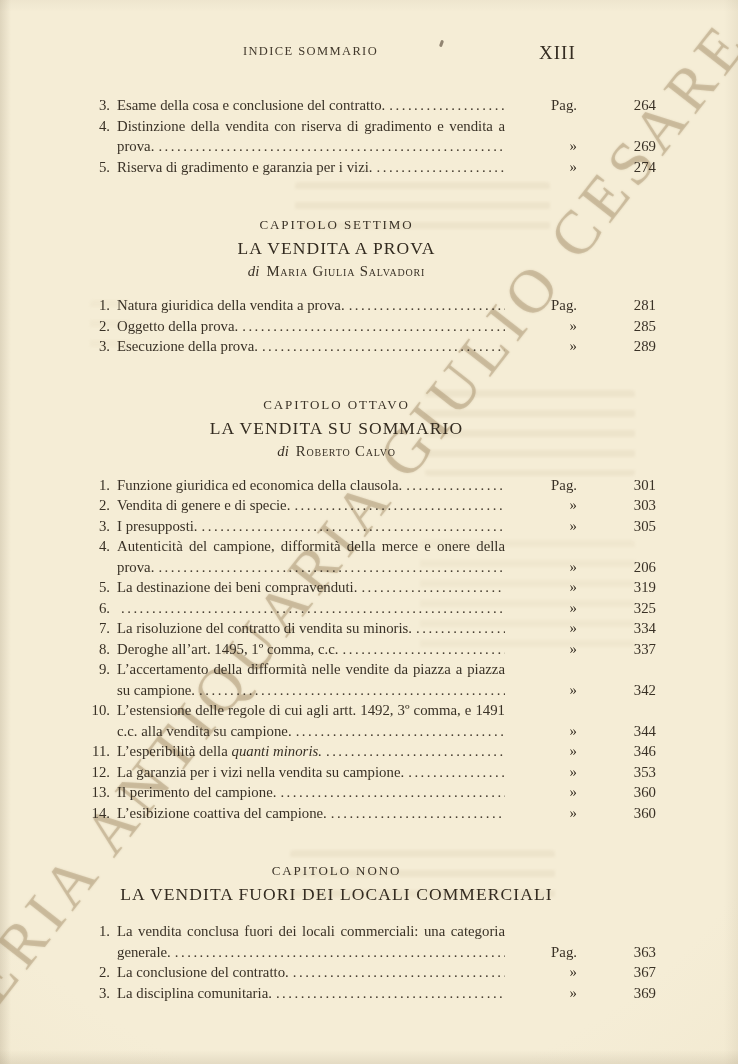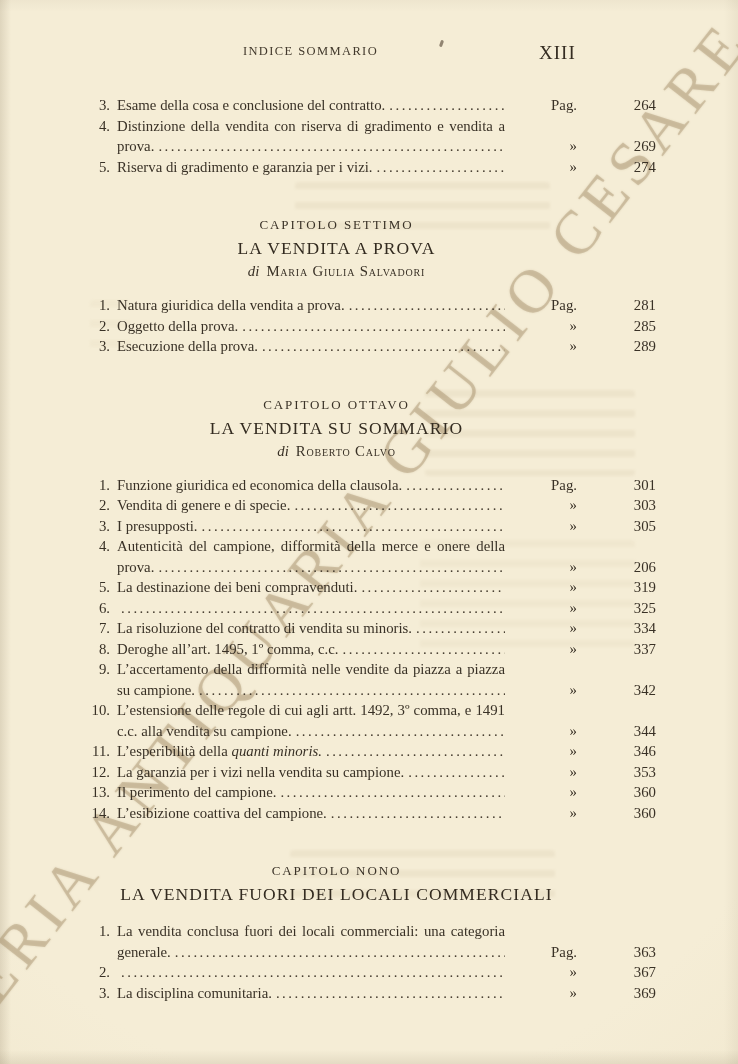--- a/index.html
+++ b/index.html
@@ -317,20 +317,21 @@
           <div class="fin">
             <span class="t"><span>generale.</span></span>
             <span class="dots"></span>
           </div>
           <span class="marker">Pag.</span>
           <span class="pagecol">363</span>
         </div>
         <div class="row">
           <span class="num">2.</span>
           <div class="fin">
+            <span class="t"><span>La conclusione del contratto.</span></span>
             <span class="dots"></span>
           </div>
           <span class="marker">»</span>
           <span class="pagecol">367</span>
         </div>
         <div class="row">
           <span class="num">3.</span>
           <div class="fin">
             <span class="t"><span>La disciplina comunitaria.</span></span>
             <span class="dots"></span>

